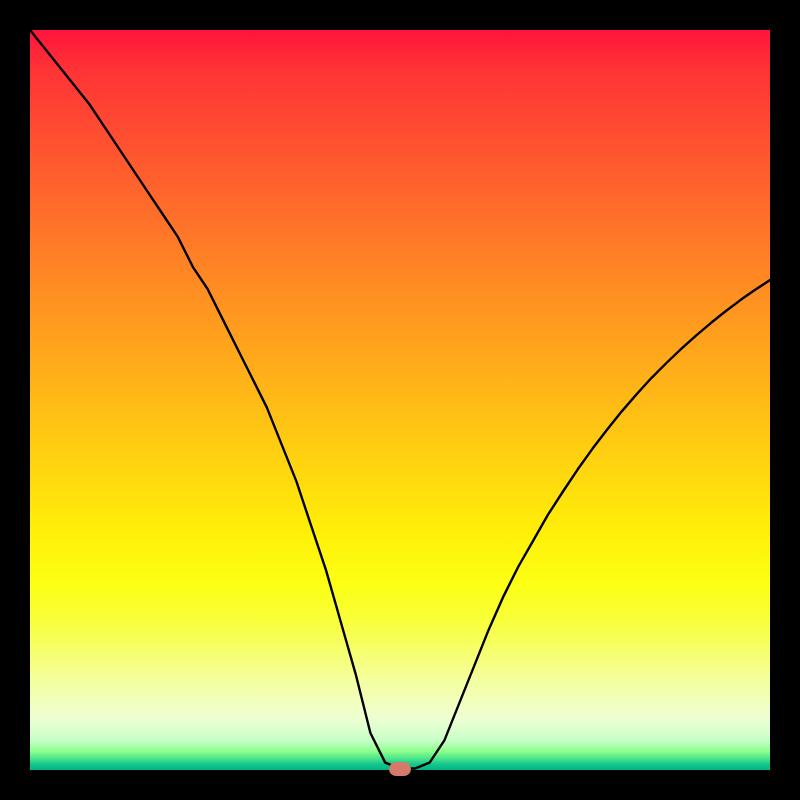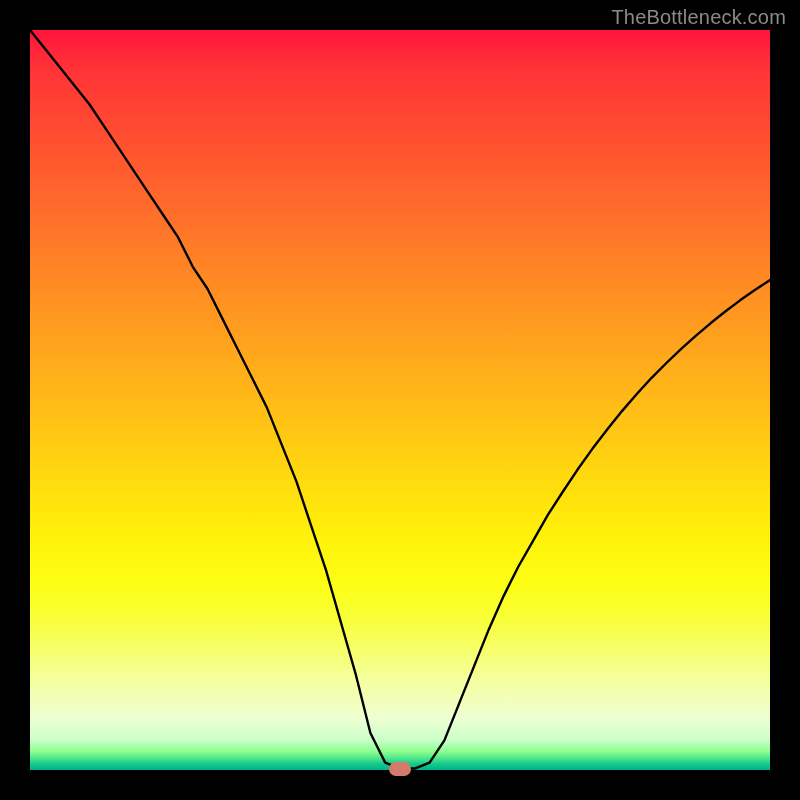--- a/index.html
+++ b/index.html
@@ -75,14 +75,13 @@
 
 <div class="frame">
 
   <div class="plot-area">
     <svg class="curve" viewBox="0 0 740 740" preserveAspectRatio="none">
       <path id="curve-path" fill="none" stroke="#000" stroke-width="2.4" stroke-linejoin="round" stroke-linecap="round" d="M0.00 0.00 L14.80 18.50 L29.60 37.00 L44.40 55.50 L59.20 74.00 L74.00 96.20 L88.80 118.40 L103.60 140.60 L118.40 162.80 L133.20 185.00 L148.00 207.20 L162.80 236.80 L177.60 259.00 L192.40 288.60 L207.20 318.20 L222.00 347.80 L236.80 377.40 L251.60 414.40 L266.40 451.40 L281.20 495.80 L296.00 540.20 L310.80 592.00 L325.60 643.80 L340.40 703.00 L355.20 732.60 L370.00 738.52 L384.80 738.52 L399.60 732.60 L414.40 710.40 L429.20 673.40 L444.00 636.40 L458.80 599.40 L473.60 566.10 L488.40 536.50 L503.20 510.60 L518.00 484.70 L532.80 461.76 L547.60 439.56 L562.40 418.84 L577.20 399.60 L592.00 381.10 L606.80 364.08 L621.60 347.80 L636.40 333.00 L651.20 318.94 L666.00 305.62 L680.80 293.04 L695.60 281.20 L710.40 270.10 L725.20 259.74 L740.00 250.12"></path>
     </svg>
     <div class="marker" id="marker" style="left: 370px; top: 738.52px; background: rgb(212, 122, 106);"></div>
   </div>
 
-  <div class="watermark">TheBottleneck.com</div>
 </div>
 
 </body></html>

